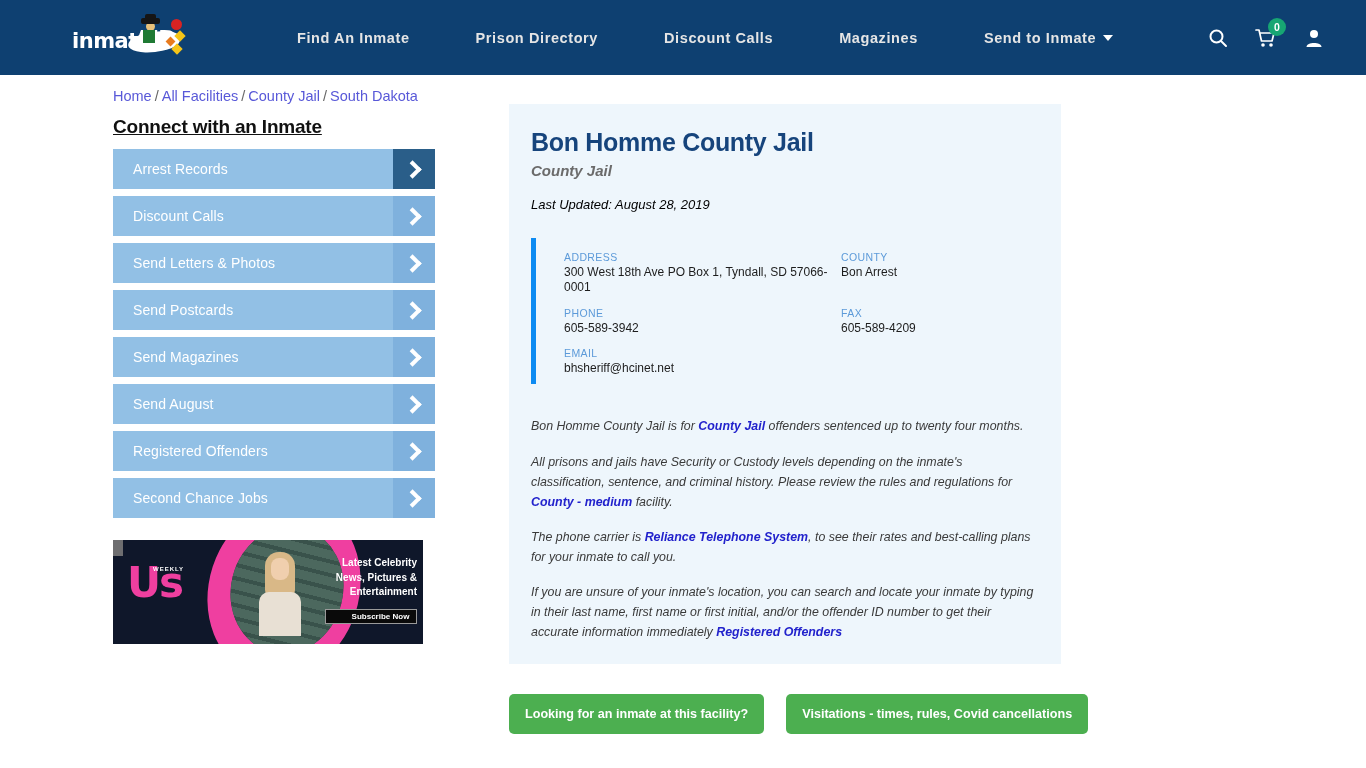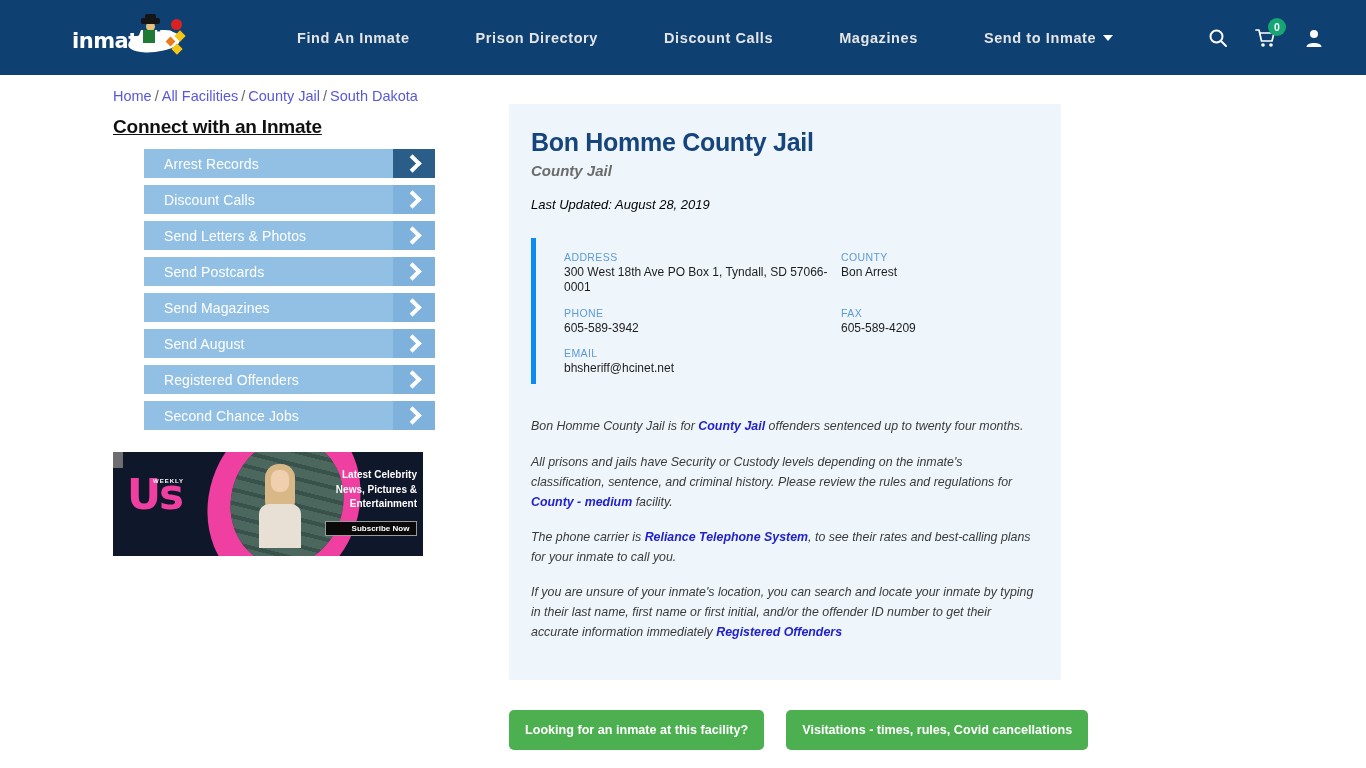--- a/index.html
+++ b/index.html
@@ -200,27 +200,26 @@
     font-size: 19px;
     font-weight: bold;
     color: #111111;
     text-decoration: underline;
     margin: 12px 0 11px 0;
     letter-spacing: -0.2px;
   }
 
   .menu-list { display: flex; flex-direction: column; gap: 7px; }
   .menu-item {
-    height: 29px;
+    height: 40px;
     display: flex;
     align-items: stretch;
     background: #92c0e5;
     cursor: pointer;
     overflow: hidden;
-    margin-left: 31px;
   }
   .menu-item .label {
     flex: 1;
     display: flex;
     align-items: center;
     padding-left: 20px;
     color: #ffffff;
     font-size: 14px;
     letter-spacing: 0.1px;
   }
@@ -398,21 +397,21 @@
   .c-cell.spacer { visibility: hidden; }
 
   .fac-body { margin-top: 32px; }
   .fac-body p {
     font-size: 12.4px;
     font-style: italic;
     color: #3a3a3a;
     line-height: 1.62;
     margin-bottom: 15px;
   }
-  .fac-body p:last-child { margin-bottom: 16px; }
+  .fac-body p:last-child { margin-bottom: 0; }
   .fac-body a {
     color: #2222cc;
     font-weight: bold;
     font-style: italic;
     text-decoration: none;
     cursor: pointer;
   }
 
   .cta-row {
     display: flex;

